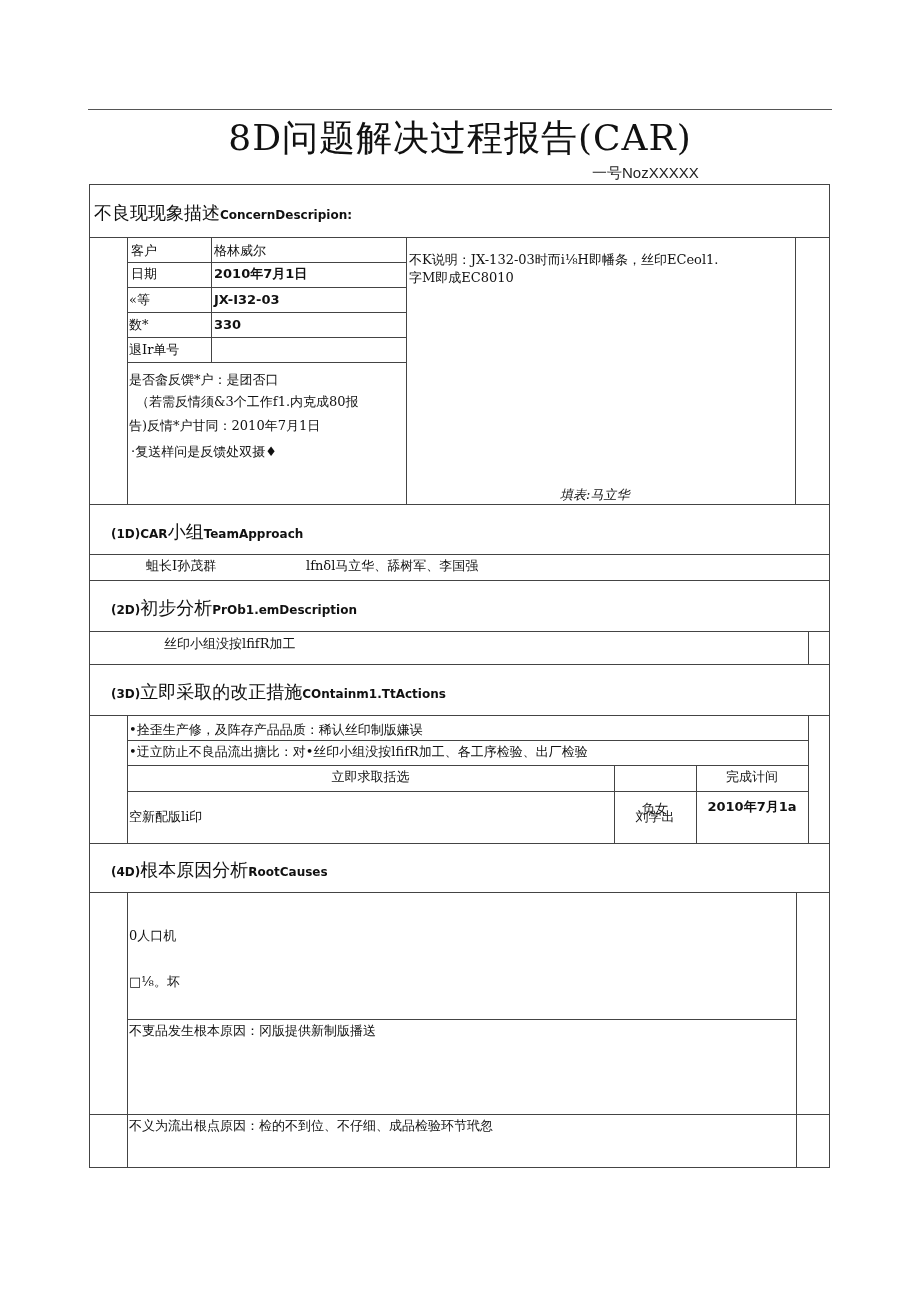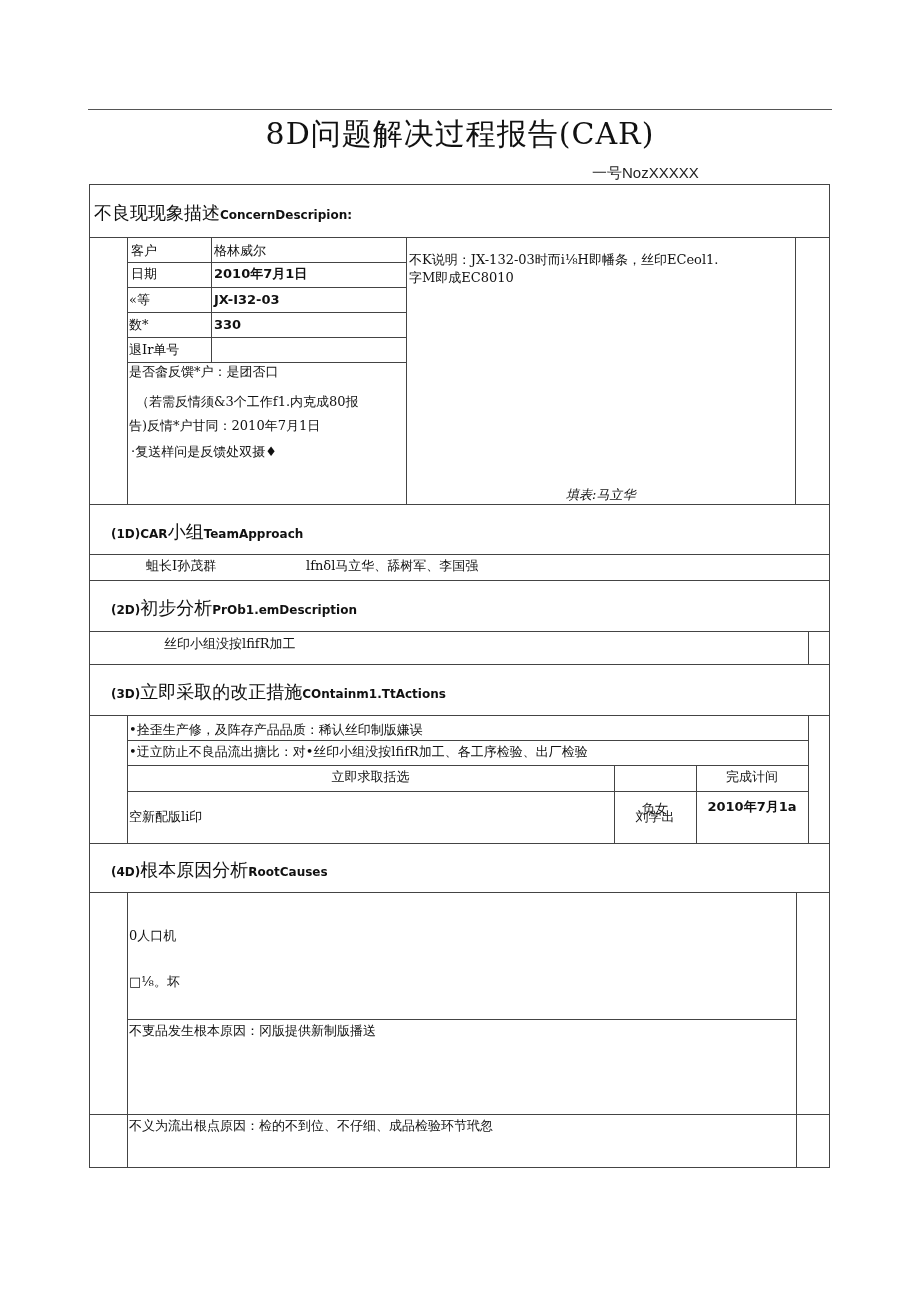--- a/index.html
+++ b/index.html
@@ -1,19 +1,19 @@
 <!DOCTYPE html>
 <html><head>
 <meta charset="utf-8">
 <style>
   html, body { margin: 0; padding: 0; background: #ffffff; }
   body { width: 920px; height: 1301px; position: relative; font-family: "DejaVu Serif", serif; color: #111; }
   .abs { position: absolute; }
   .topline { left: 88px; top: 109px; width: 744px; height: 0; border-top: 1px solid #555; }
-  .title { left: 0; top: 114px; width: 920px; text-align: center; font-size: 30px; font-family: "DejaVu Serif", serif; letter-spacing: 1px; }
+  .title { left: 0; top: 114px; width: 920px; text-align: center; font-size: 36px; font-family: "DejaVu Serif", serif; letter-spacing: 1px; }
   .docno { left: 592px; top: 164px; font-size: 15px; font-family: Liberation Sans, sans-serif; color: #222; }
   .line { position: absolute; background: #444; }
   .h { height: 1px; }
   .v { width: 1px; }
   .t { position: absolute; white-space: nowrap; font-size: 13px; line-height: 16px; }
   .b { font-family: "DejaVu Sans", sans-serif; font-weight: bold; }
   .sect { position: absolute; white-space: nowrap; font-size: 18px; }
   .sect .en { font-family: "DejaVu Sans", sans-serif; font-weight: bold; font-size: 12px; }
   .sect .zh { font-family: "DejaVu Serif", serif; }
 </style>
@@ -48,28 +48,28 @@
 <div class="t" style="left:214px;top:243px;">格林威尔</div>
 <div class="t" style="left:131px;top:266px;">日期</div>
 <div class="t b" style="left:214px;top:266px;">2010年7月1日</div>
 <div class="t" style="left:129px;top:292px;">«等</div>
 <div class="t b" style="left:214px;top:292px;">JX-I32-03</div>
 <div class="t" style="left:129px;top:317px;">数*</div>
 <div class="t b" style="left:214px;top:317px;">330</div>
 <div class="t" style="left:129px;top:342px;">退Ir单号</div>
 <div class="t" style="left:214px;top:342px;"></div>
 
-<div class="t" style="left:129px;top:364px;">是否畲反馔*户：是团否口</div>
+<div class="t" style="left:129px;top:372px;">是否畲反馔*户：是团否口</div>
 <div class="t" style="left:136px;top:394px;">（若需反情须&amp;3个工作f1.内克成80报</div>
 <div class="t" style="left:129px;top:418px;">告)反情*户甘同：2010年7月1日</div>
 <div class="t" style="left:131px;top:444px;">·复送样问是反馈处双摄♦</div>
 
 <div class="t" style="left:409px;top:252px;">不K说明：JX-132-03时而i⅛H即幡条，丝印ECeol1.</div>
 <div class="t" style="left:409px;top:270px;">字M即成EC8010</div>
-<div class="t" style="left:560px;top:487px;font-style:italic;margin-left:6px;">填表:马立华</div>
+<div class="t" style="left:560px;top:487px;font-style:italic;">填表:马立华</div>
 
 <div class="line h" style="left:89px;top:504px;width:741px;"></div>
 
 <div class="sect" style="left:111px;top:520px;">
   <span class="en">(1D)CAR</span><span class="zh">小组</span><span class="en">TeamApproach</span>
 </div>
 <div class="line h" style="left:89px;top:554px;width:741px;"></div>
 <div class="t" style="left:146px;top:558px;">蛆长I孙茂群</div>
 <div class="t" style="left:306px;top:558px;">lfnδl马立华、舔树军、李国强</div>
 <div class="line h" style="left:89px;top:580px;width:741px;"></div>

